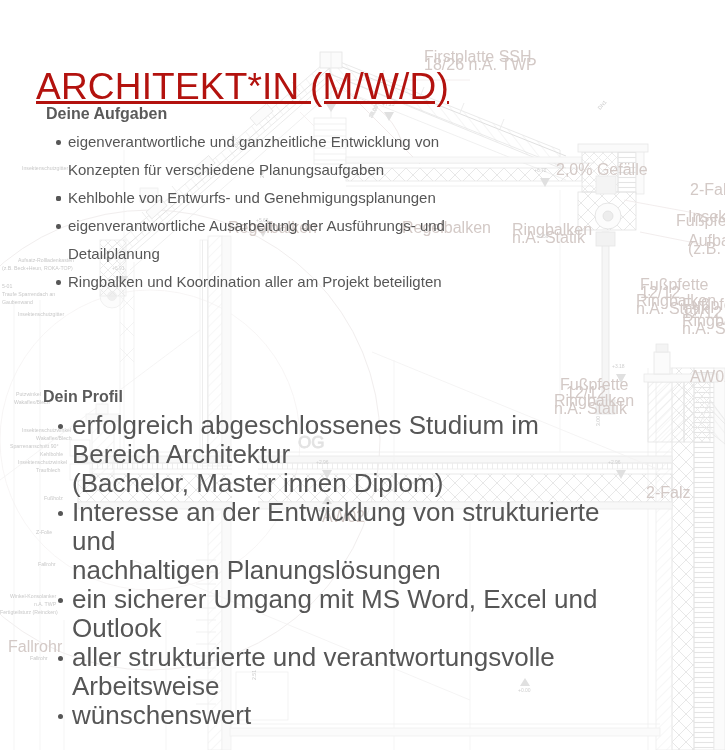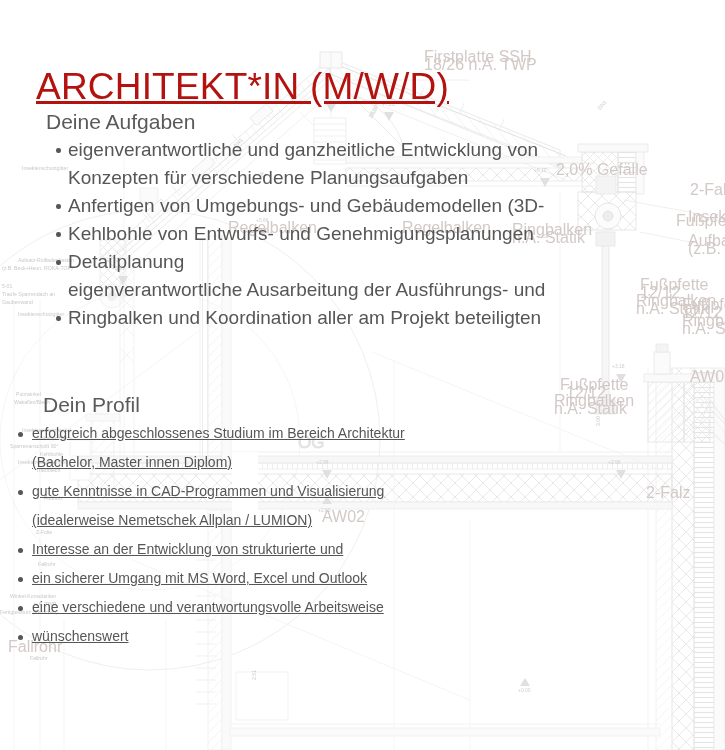--- a/index.html
+++ b/index.html
@@ -50,58 +50,57 @@
 
   .section {
     position: absolute;
     left: 0;
     width: 725px;
   }
   #section-aufgaben { top: 101px; }
   #section-profil   { top: 384px; }
 
   .section-heading {
-    margin: 8px 0 2px 46px;
-    font-size: 21px;
+    margin: 0 0 2px 46px;
+    font-size: 16px;
     line-height: 25px;
     color: #5a5a5a;
-    font-weight: 400;
+    font-weight: 700;
   }
   #section-profil .section-heading { margin-left: 43px; }
 
   ul.bullets {
     list-style: none;
     margin: 0;
     padding: 0;
   }
   ul.bullets li {
     position: relative;
     margin: 0 0 0 68px;
     padding: 0 0 0 0;
-    font-size: 19px;
+    font-size: 15px;
     line-height: 28px;
     color: #565656;
     font-weight: 400;
     max-width: 560px;
   }
   ul.bullets li::before {
     content: "";
     position: absolute;
     left: -12px;
     top: 12px;
     width: 4.5px;
     height: 4.5px;
     border-radius: 50%;
     background: #565656;
   }
   #section-profil ul.bullets li {
-    margin-left: 32px;
-    font-size: 14px;
+    margin-left: 72px;
+    font-size: 26px;
     line-height: 29px;
-    text-decoration: underline;
   }
   #section-profil ul.bullets li::before {
     left: -14px;
     top: 13px;
     width: 5px;
     height: 5px;
   }
   .bl { display: block; }
 
   
@@ -435,54 +434,50 @@
     <h1 class="page-title">ARCHITEKT*IN (M/W/D)</h1>
 
     <section class="section" id="section-aufgaben">
       <h2 class="section-heading">Deine Aufgaben</h2>
       <ul class="bullets">
         <li>
           <span class="bl">eigenverantwortliche und ganzheitliche Entwicklung von</span>
           <span class="bl">Konzepten für verschiedene Planungsaufgaben</span>
         </li>
         <li>
-          <span class="bl">Anfertigen von Umgebungs- und Gebäudemodellen (3D-</span>
         </li>
         <li>
           <span class="bl">Kehlbohle von Entwurfs- und Genehmigungsplanungen</span>
         </li>
         <li>
+          <span class="bl">eigenverantwortliche Ausarbeitung der Ausführungs- und</span>
           <span class="bl">Detailplanung</span>
-          <span class="bl">eigenverantwortliche Ausarbeitung der Ausführungs- und</span>
         </li>
         <li>
           <span class="bl">Ringbalken und Koordination aller am Projekt beteiligten</span>
         </li>
       </ul>
     </section>
 
     <section class="section" id="section-profil">
       <h2 class="section-heading">Dein Profil</h2>
       <ul class="bullets">
         <li>
           <span class="bl">erfolgreich abgeschlossenes Studium im Bereich Architektur</span>
           <span class="bl">(Bachelor, Master innen Diplom)</span>
         </li>
         <li>
-          <span class="bl">gute Kenntnisse in CAD-Programmen und Visualisierung</span>
-          <span class="bl">(idealerweise Nemetschek Allplan / LUMION)</span>
-        </li>
-        <li>
           <span class="bl">Interesse an der Entwicklung von strukturierte und</span>
+          <span class="bl">nachhaltigen Planungslösungen</span>
         </li>
         <li>
           <span class="bl">ein sicherer Umgang mit MS Word, Excel und Outlook</span>
         </li>
         <li>
-          <span class="bl">eine verschiedene und verantwortungsvolle Arbeitsweise</span>
+          <span class="bl">aller strukturierte und verantwortungsvolle Arbeitsweise</span>
         </li>
         <li>
           <span class="bl">wünschenswert</span>
         </li>
       </ul>
     </section>
 
   </div>
 </div>
 

